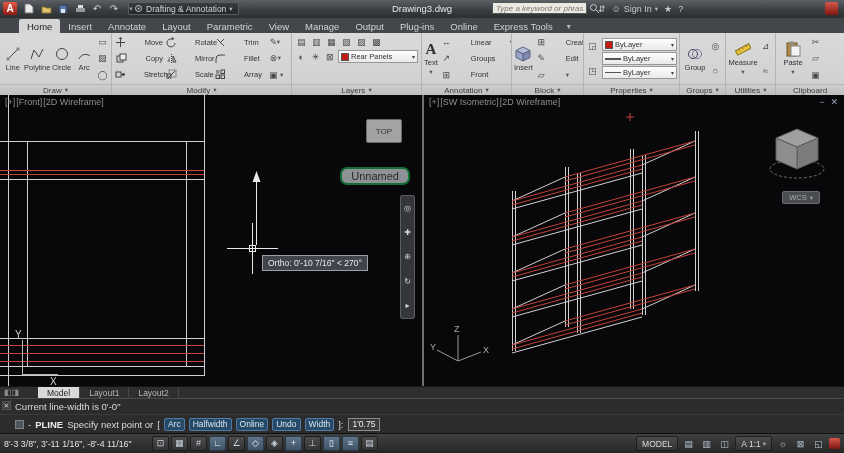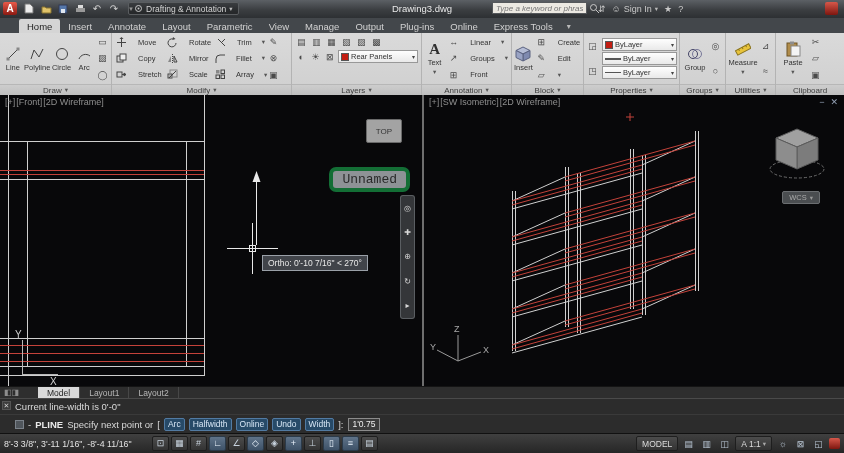--- a/index.html
+++ b/index.html
@@ -29,39 +29,39 @@
 
   
   .ribbon { height:62px; background:#d5d5d5; display:flex; }
   .panel { display:flex; flex-direction:column; border-right:1px solid #b3b3b3; background:linear-gradient(#dadada,#cfcfcf); }
   .pc { flex:1; display:flex; padding:1px 2px; gap:1px; overflow:hidden; }
   .plabel { height:11px; background:linear-gradient(#cdcdcd,#bfbfbf); border-top:1px solid #b7b7b7; display:flex; align-items:center; justify-content:center; gap:3px; font-size:8px; color:#3c3c3c; }
   .caret { font-size:6.5px; color:#555; }
   .bigbtn { width:25px; display:flex; flex-direction:column; align-items:center; justify-content:center; gap:1px; border-radius:2px; }
   .blabel { font-size:7.5px; color:#333; white-space:nowrap; }
   .col { display:flex; flex-direction:column; justify-content:space-around; }
-  .smallbtn { display:flex; align-items:center; gap:10px; font-size:7.5px; color:#333; height:15px; padding:0 1px; white-space:nowrap; }
+  .smallbtn { display:flex; align-items:center; gap:18px; font-size:7.5px; color:#333; height:15px; padding:0 1px; white-space:nowrap; }
   .ti { width:13px; height:13px; display:flex; align-items:center; justify-content:center; font-size:9px; color:#4a4a4a; }
   .dd { background:linear-gradient(#fefefe,#e9e9e9); border:1px solid #989898; height:13px; display:flex; align-items:center; gap:2px; padding:0 2px; font-size:7.5px; color:#333; white-space:nowrap; overflow:hidden; }
   .dd .dd-caret { margin-left:auto; font-size:6px; color:#444; }
   .swatch-red { width:8px; height:8px; background:#c21d12; border:1px solid #555; flex:0 0 auto; }
   .lw-sample { width:16px; height:2px; background:#555; flex:0 0 auto; }
   .lt-sample { width:16px; height:0; border-top:1px solid #555; flex:0 0 auto; }
   .bigA { font-size:15px; font-weight:bold; color:#303030; line-height:15px; font-family:"Liberation Serif",serif; }
 
   
   .workarea { position:relative; height:291px; background:#6e6e6e; }
   .vp { position:absolute; top:0; bottom:0; background:#08080a; overflow:hidden; }
   .vp-left { left:0; width:422px; }
   .vp-right { left:424px; width:420px; }
   .vp-label { position:absolute; top:2px; left:5px; font-size:9px; color:#8f8f8f; display:flex; gap:1px; z-index:5; }
   .vp-label span { cursor:default; }
   .vp-ctrls { position:absolute; top:2px; right:6px; display:flex; gap:6px; color:#93a0b4; font-size:9px; z-index:5; }
   .minicube { position:absolute; right:20px; top:24px; width:36px; height:24px; background:#b9b9b9; border:1px solid #787878; border-radius:2px; color:#3a3a3a; font-size:8px; display:flex; align-items:center; justify-content:center; opacity:.88; z-index:4; }
-  .viewpill { position:absolute; right:12px; top:72px; background:#a6abaf; border:4px solid #15803d; border-radius:7px; font-size:13px; color:#2f2f2f; padding:1px 9px; opacity:.85; z-index:4;font-family:Liberation Mono, monospace; }
+  .viewpill { position:absolute; right:12px; top:72px; background:#a6abaf; border:2px solid #15803d; border-radius:7px; font-size:11px; color:#2f2f2f; padding:1px 9px; opacity:.85; z-index:4; }
   .navbar { position:absolute; right:7px; top:100px; width:15px; height:124px; background:rgba(170,175,180,.28); border:1px solid rgba(130,135,140,.5); border-radius:3px; display:flex; flex-direction:column; align-items:center; justify-content:space-around; color:#d8d8d8; font-size:8px; z-index:4; }
   .crosshair-v { position:absolute; left:252px; top:128px; width:1px; height:51px; background:#e9e9e9; z-index:6; }
   .crosshair-h { position:absolute; left:227px; top:153px; width:51px; height:1px; background:#e9e9e9; z-index:6; }
   .pickbox { position:absolute; left:249px; top:150px; width:7px; height:7px; border:1px solid #e9e9e9; z-index:6; }
   .tooltip { position:absolute; left:262px; top:160px; background:#41444a; border:1px solid #9aa0a8; color:#e8e8e8; font-size:8.5px; padding:2px 5px; white-space:nowrap; z-index:7; }
   .wcspill { position:absolute; right:24px; top:96px; background:#4a4d50; border:1px solid #6b6e71; border-radius:2px; color:#a9a9a9; font-size:7.5px; padding:1px 6px; display:flex; gap:3px; align-items:center; z-index:4; }
   .vcube { position:absolute; right:14px; top:26px; z-index:4; }
 
   
   .ltabs { height:12px; background:#2e2e2e; border-top:1px solid #141414; display:flex; align-items:stretch; font-size:8.5px; color:#b7b7b7; padding-left:4px; }

